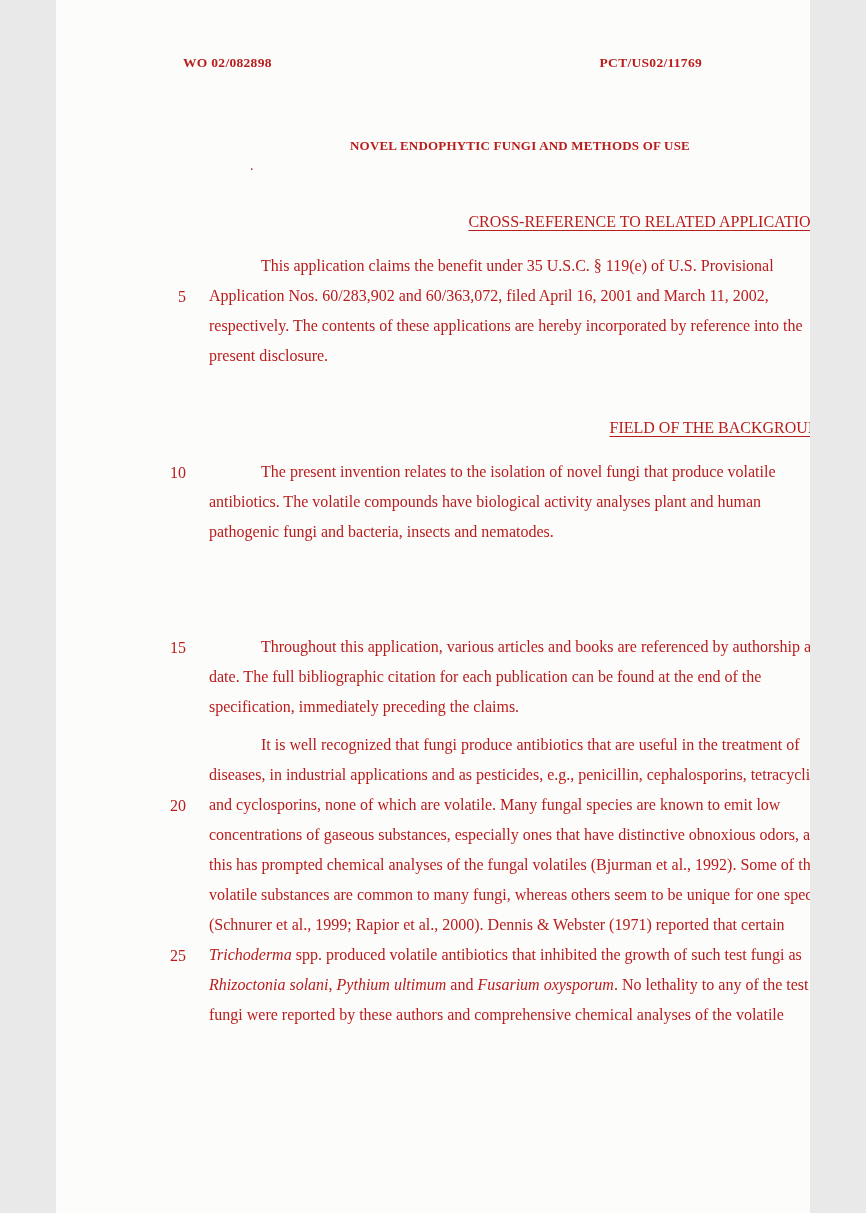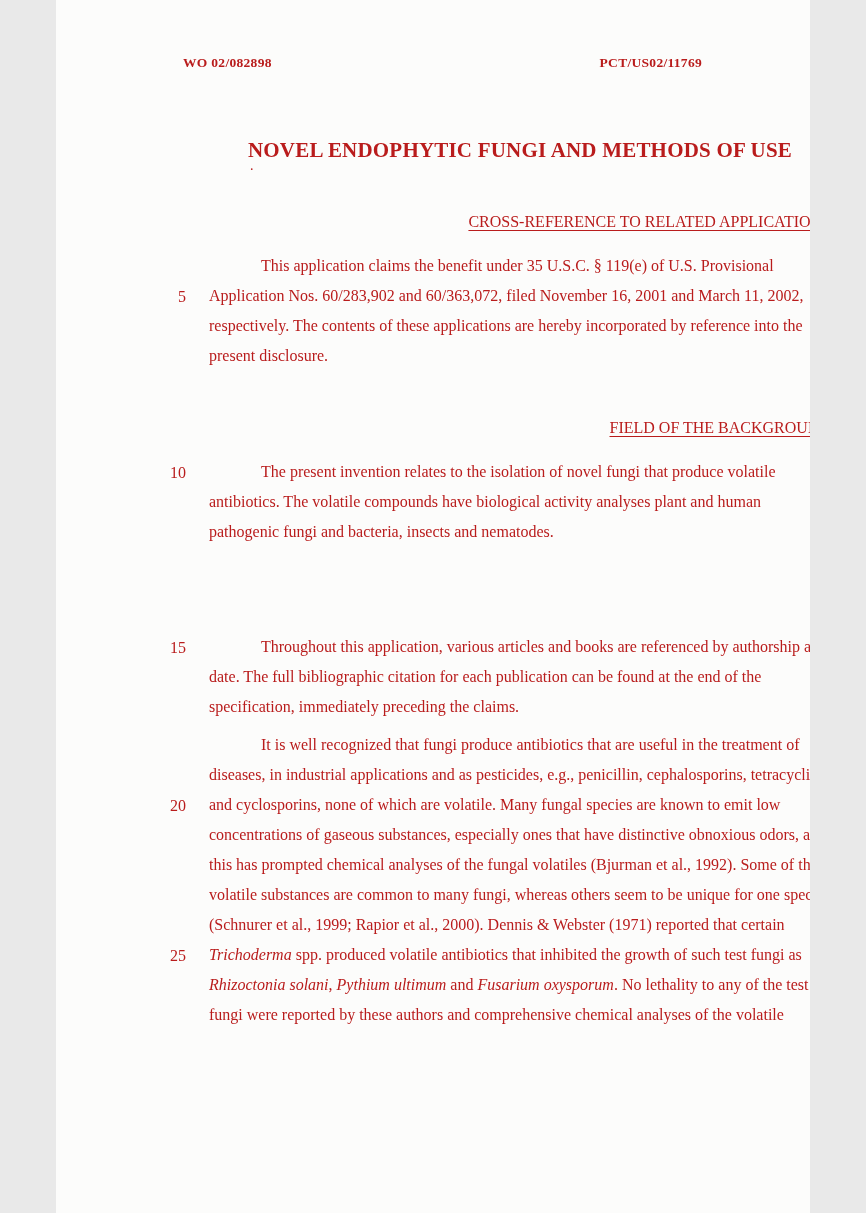--- a/index.html
+++ b/index.html
@@ -29,21 +29,21 @@
     font-size: 13.5px;
     letter-spacing: 0.3px;
   }
   .title {
     position: absolute;
     top: 138px;
     left: 153px;
     width: 622px;
     margin: 0;
     text-align: center;
-    font-size: 21px;
+    font-size: 13px;
     font-weight: bold;
     letter-spacing: 0.2px;
   }
   .heading {
     position: absolute;
     left: 153px;
     width: 622px;
     margin: 0;
     text-align: right;
     font-size: 16px;
@@ -102,21 +102,21 @@
 
   <span class="artifact">.</span>
 
   <span class="ln n5">5</span>
   <span class="ln n10">10</span>
   <span class="ln n15">15</span>
   <span class="ln n20">20</span>
   <span class="ln n25">25</span>
 
   <h2 class="heading crossref">CROSS-REFERENCE TO RELATED APPLICATIONS</h2>
-  <p class="para crossref">This application claims the benefit under 35 U.S.C. § 119(e) of U.S. Provisional Application Nos. 60/283,902 and 60/363,072, filed November 16, 2001 and March 11, 2002, respectively. The contents of these applications are hereby incorporated by reference into the present disclosure.</p>
+  <p class="para crossref">This application claims the benefit under 35 U.S.C. § 119(e) of U.S. Provisional Application Nos. 60/283,902 and 60/363,072, filed April 16, 2001 and March 11, 2002, respectively. The contents of these applications are hereby incorporated by reference into the present disclosure.</p>
 
   <h2 class="heading field">FIELD OF THE BACKGROUND</h2>
   <p class="para field">The present invention relates to the isolation of novel fungi that produce volatile antibiotics. The volatile compounds have biological activity analyses plant and human pathogenic fungi and bacteria, insects and nematodes.</p>
 
   <p class="para bg1">Throughout this application, various articles and books are referenced by authorship and date. The full bibliographic citation for each publication can be found at the end of the specification, immediately preceding the claims.</p>
 
   <p class="para bg2">
     <span>It is well recognized that fungi produce antibiotics that are useful in the treatment of diseases, in industrial applications and as pesticides, e.g., penicillin, cephalosporins, tetracyclin, and cyclosporins, none of which are volatile. Many fungal species are known to emit low concentrations of gaseous substances, especially ones that have distinctive obnoxious odors, and this has prompted chemical analyses of the fungal volatiles (Bjurman et al., 1992). Some of these volatile substances are common to many fungi, whereas others seem to be unique for one species (Schnurer et al., 1999; Rapior et al., 2000). Dennis &amp; Webster (1971) reported that certain </span><i>Trichoderma</i><span> spp.  produced volatile antibiotics that inhibited the growth of such test fungi as </span><i>Rhizoctonia solani</i><span>, </span><i>Pythium ultimum</i><span> and </span><i>Fusarium oxysporum</i><span>. No lethality to any of the test fungi were reported by these authors and comprehensive chemical analyses of the volatile</span>
   </p>
 

